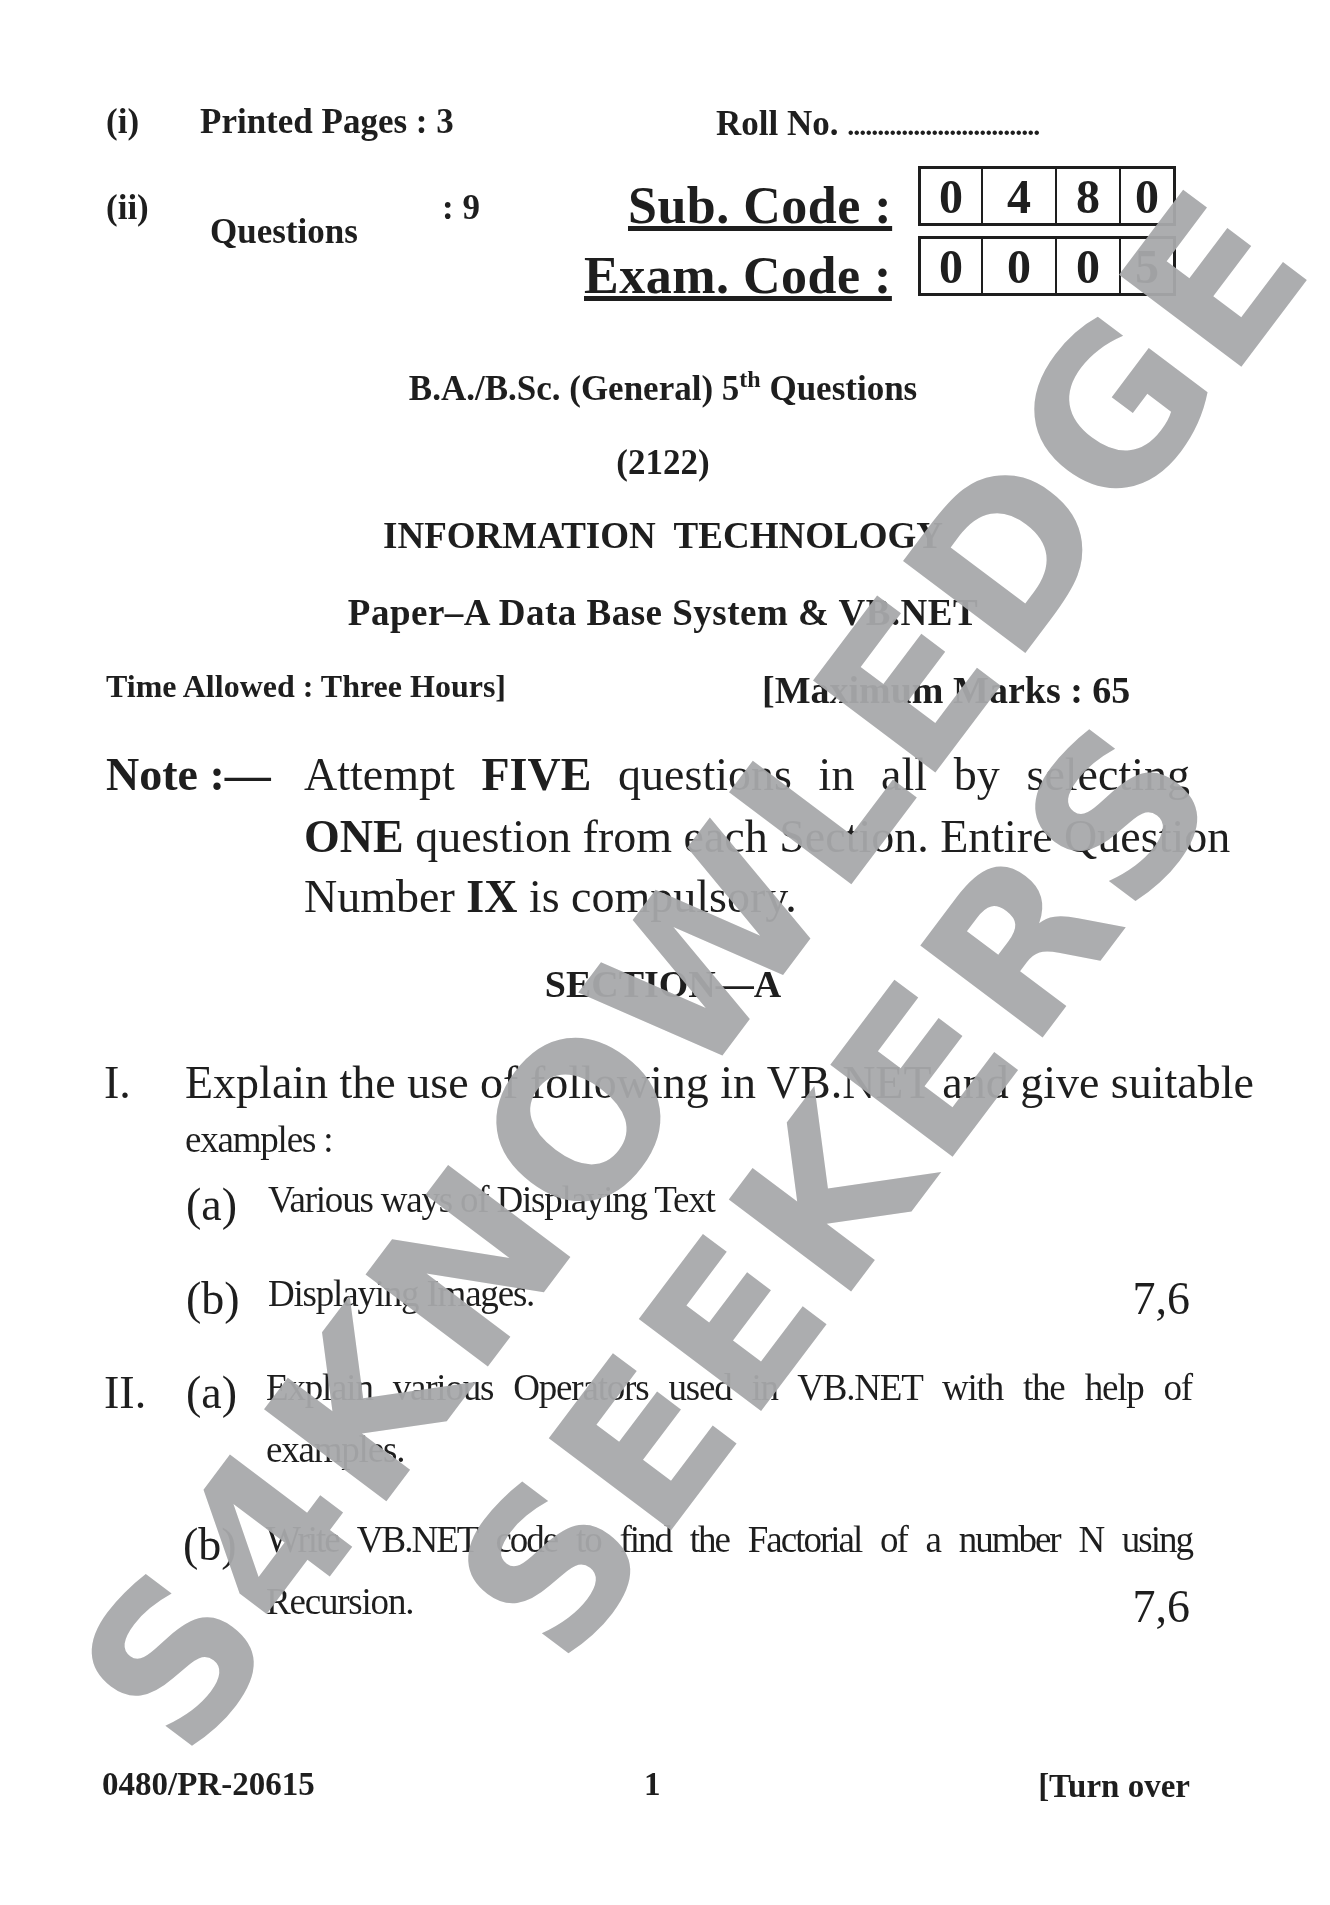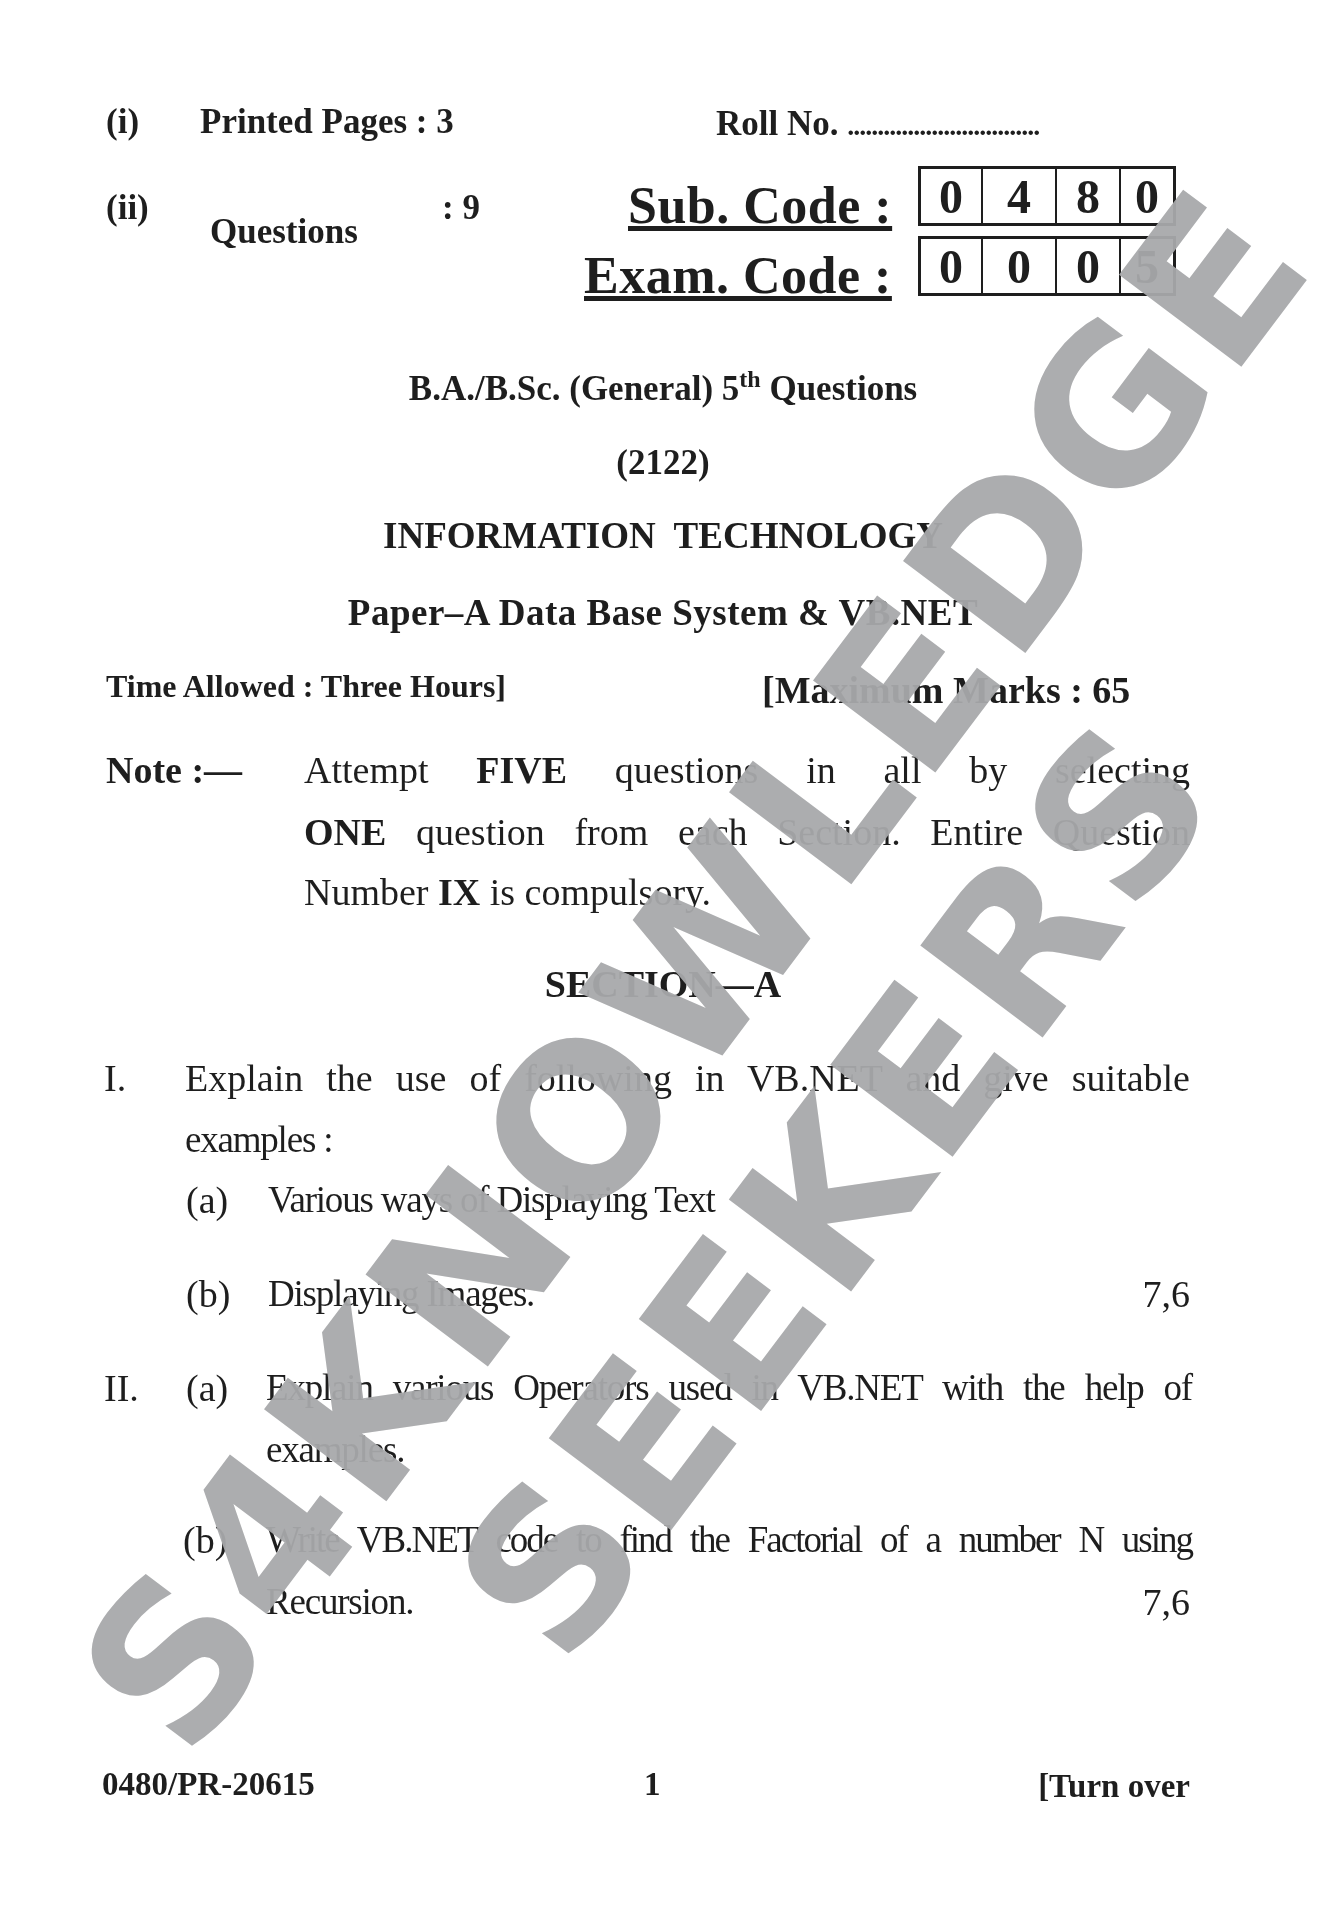--- a/index.html
+++ b/index.html
@@ -11,21 +11,21 @@
   .b { font-weight: bold; }
   .hdr { font-size: 35px; font-weight: bold; }
   .codelabel { font-size: 52px; font-weight: bold; letter-spacing: 0.5px; text-decoration: underline; }
   .codebox { position: absolute; display: flex; border: 3px solid #1e1e1e; height: 54px; }
   .codebox .cell {
     width: 62px; height: 54px; display: flex; align-items: center; justify-content: center;
     font-size: 48px; font-weight: bold; border-right: 2px solid #1e1e1e; box-sizing: border-box;
   }
   .codebox .cell:last-child { border-right: none; }
   .center { position: absolute; left: 0; width: 1330px; text-align: center; font-weight: bold; }
-  .body-text { font-size: 38px; }
+  .body-text { font-size: 46px; }
   .cond { font-size: 37px; letter-spacing: -1.2px; }
   .watermark {
     position: absolute; left: -110px; top: 870px; width: 1700px; text-align: center;
     font-family: "DejaVu Sans", sans-serif; font-weight: bold; font-size: 210px; color: #a8a9ab;
     transform: rotate(-53deg); transform-origin: center; letter-spacing: 6px; opacity: 0.95;
     pointer-events: none;
   }
 </style>
 </head>
 <body>

